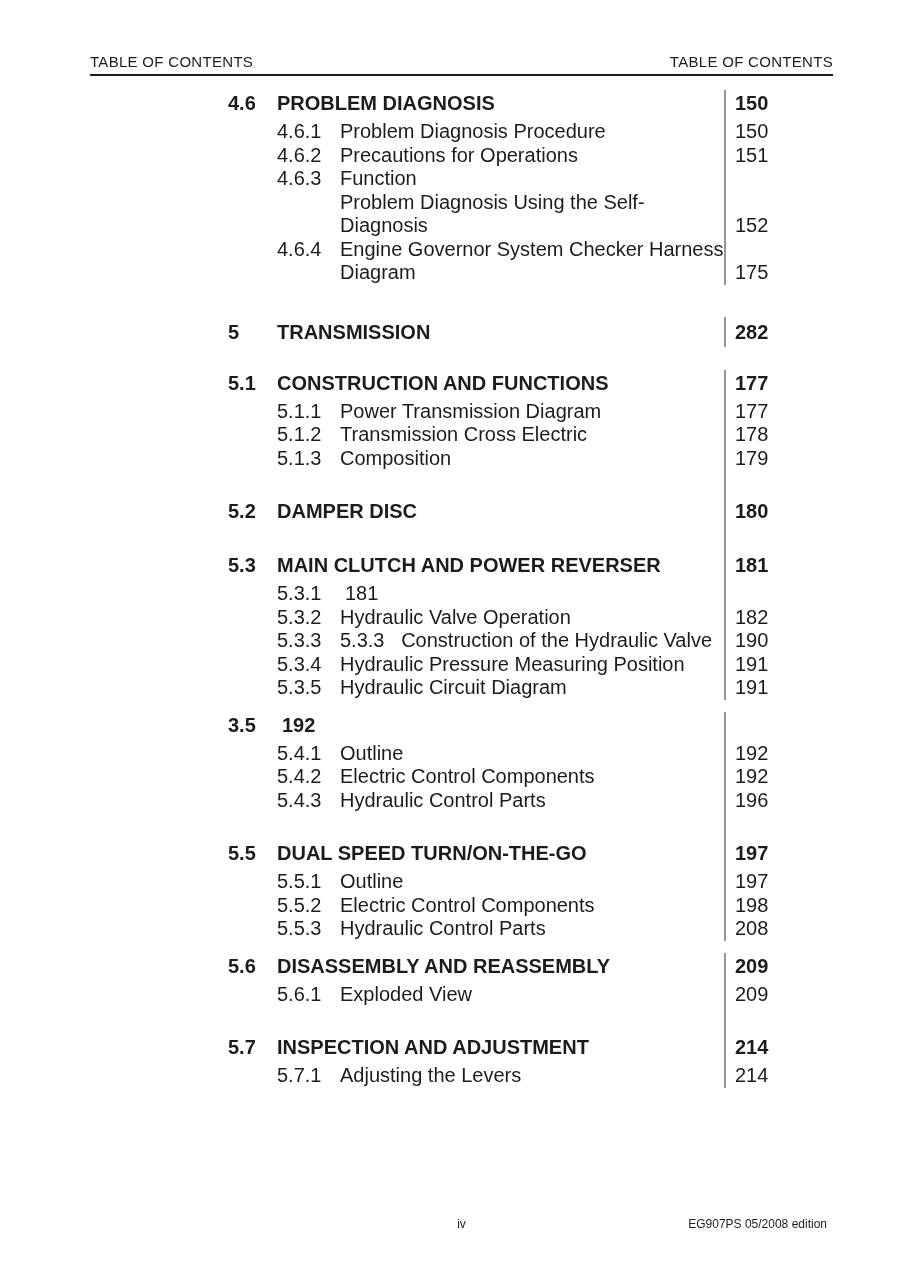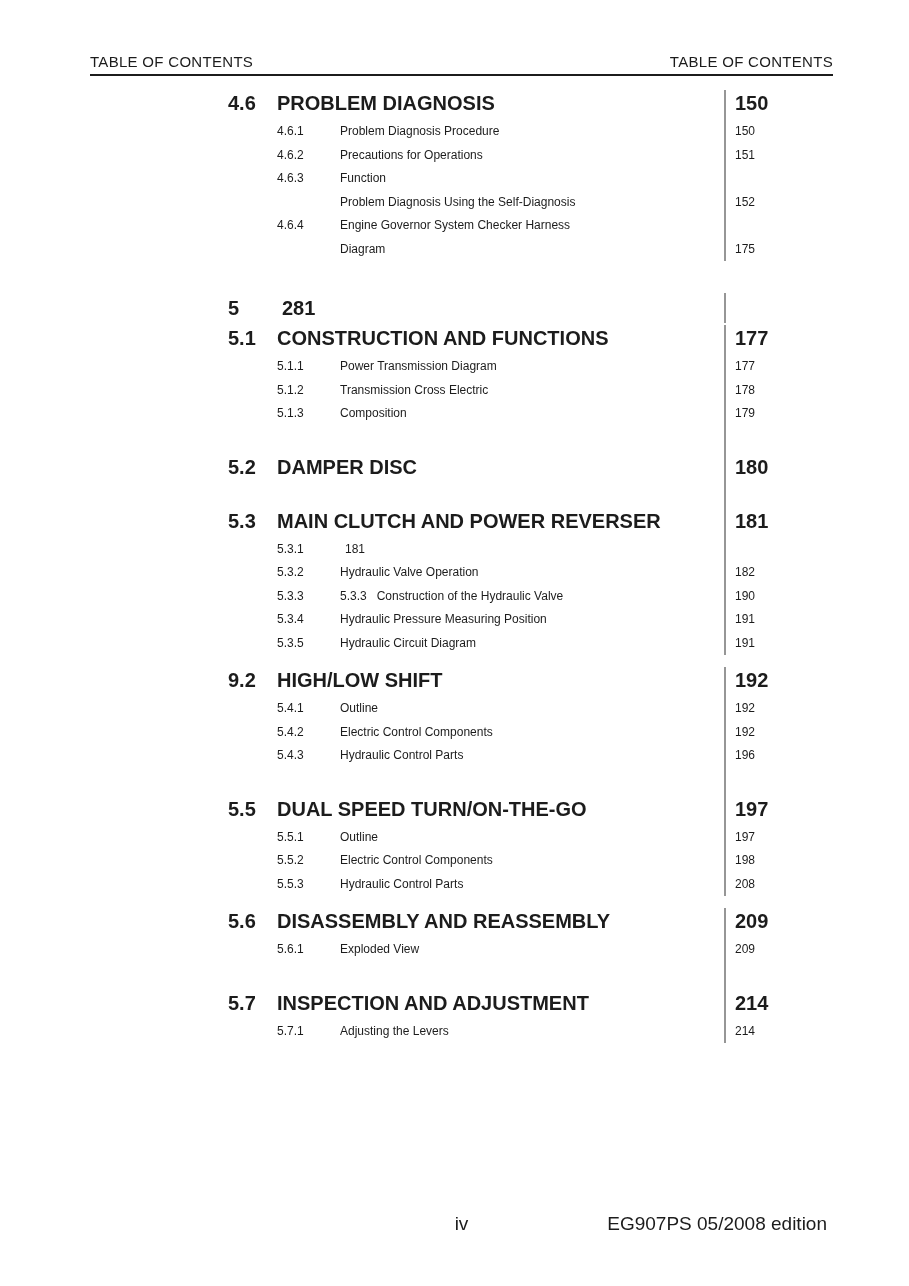--- a/index.html
+++ b/index.html
@@ -45,21 +45,21 @@
     content: "";
     position: absolute;
     left: 634px;
     top: 0;
     bottom: 0;
     width: 1.5px;
     background: #969696;
   }
   .group + .group { margin-top: 30px; }
   .toc .group:nth-child(2) { margin-top: 32px; }
-  .toc .group:nth-child(3) { margin-top: 2px; }
+  .toc .group:nth-child(3) { margin-top: 23px; }
   .toc .group:nth-child(4) { margin-top: 12px; }
   .toc .group:nth-child(5) { margin-top: 12px; }
   .block + .block { margin-top: 28px; }
 
   .row {
     display: flex;
     align-items: stretch;
   }
   .num { flex: none; }
   .ttl { flex: 1 1 auto; }
@@ -77,36 +77,36 @@
   }
   .chapter-row .num { margin-left: 138px; width: 49px; }
   .section-row {
     font-size: 20px;
     font-weight: bold;
     line-height: 26px;
     margin-bottom: 4px;
   }
   .section-row .num { margin-left: 138px; width: 49px; }
   .sub-row {
-    font-size: 12px;
+    font-size: 20px;
     line-height: 23.5px;
   }
   .sub-row .num { margin-left: 187px; width: 63px; }
   .sub-row.bold .num,
   .sub-row.bold .ttl { font-weight: normal; }
   .sub-row.bold .pages { font-weight: normal; }
 
   
   .footer {
     position: absolute;
     top: 1216px;
     left: 90px;
     width: 743px;
     height: 18px;
-    font-size: 19px;
+    font-size: 12px;
     line-height: 16px;
   }
   .footer .pageno {
     position: absolute;
     left: 50%;
     transform: translateX(-50%);
   }
   .footer .edition {
     position: absolute;
     right: 6px;
@@ -159,21 +159,22 @@
               <div class="line">Diagram</div>
             </div>
             <div class="pages">175</div>
           </div>
         </div>
       </div>
       <div class="group">
         <div class="block">
           <div class="row chapter-row">
             <div class="num">5</div>
-            <div class="pages">281</div>
+            <div class="ttl">TRANSMISSION</div>
+            <div class="pages">282</div>
           </div>
         </div>
       </div>
       <div class="group">
         <div class="block">
           <div class="row section-row">
             <div class="num">5.1</div>
             <div class="ttl">CONSTRUCTION AND FUNCTIONS</div>
             <div class="pages">177</div>
           </div>
@@ -242,22 +243,21 @@
             <div class="ttl">
               <div class="line">Hydraulic Circuit Diagram</div>
             </div>
             <div class="pages">191</div>
           </div>
         </div>
       </div>
       <div class="group">
         <div class="block">
           <div class="row section-row">
-            <div class="num">9.2</div>
-            <div class="ttl">HIGH/LOW SHIFT</div>
+            <div class="num">3.5</div>
             <div class="pages">192</div>
           </div>
           <div class="row sub-row">
             <div class="num">5.4.1</div>
             <div class="ttl">
               <div class="line">Outline</div>
             </div>
             <div class="pages">192</div>
           </div>
           <div class="row sub-row">

